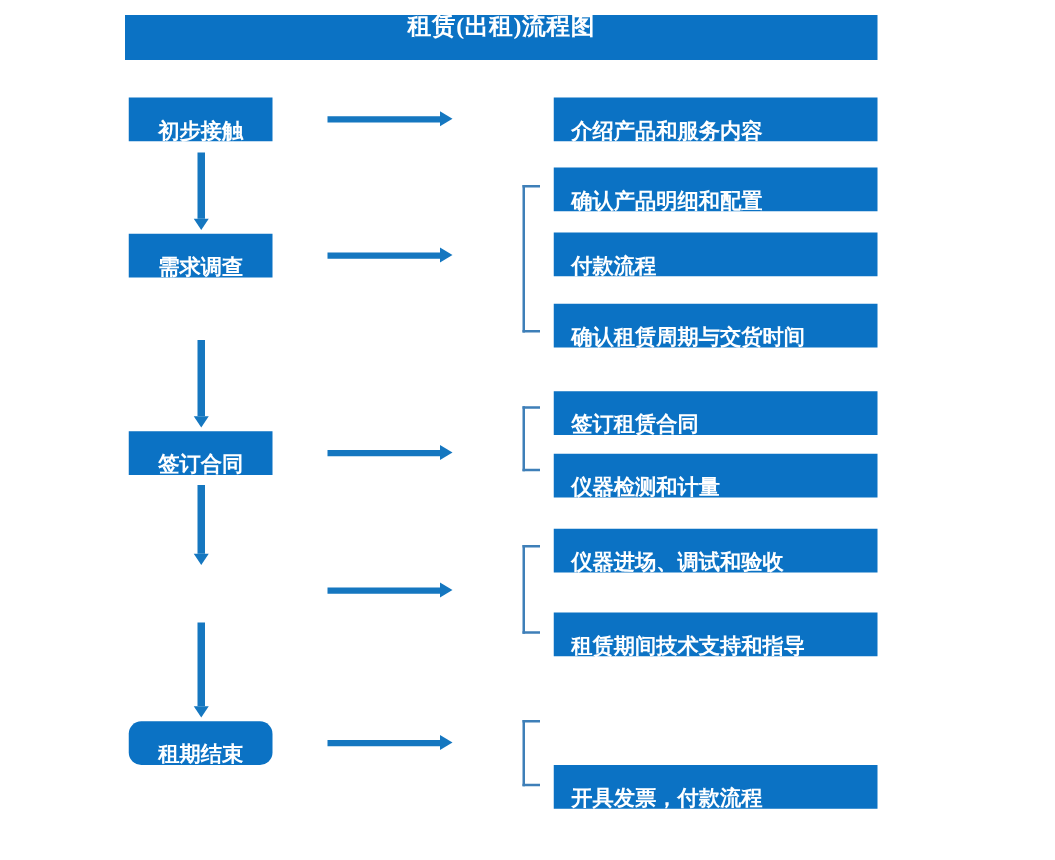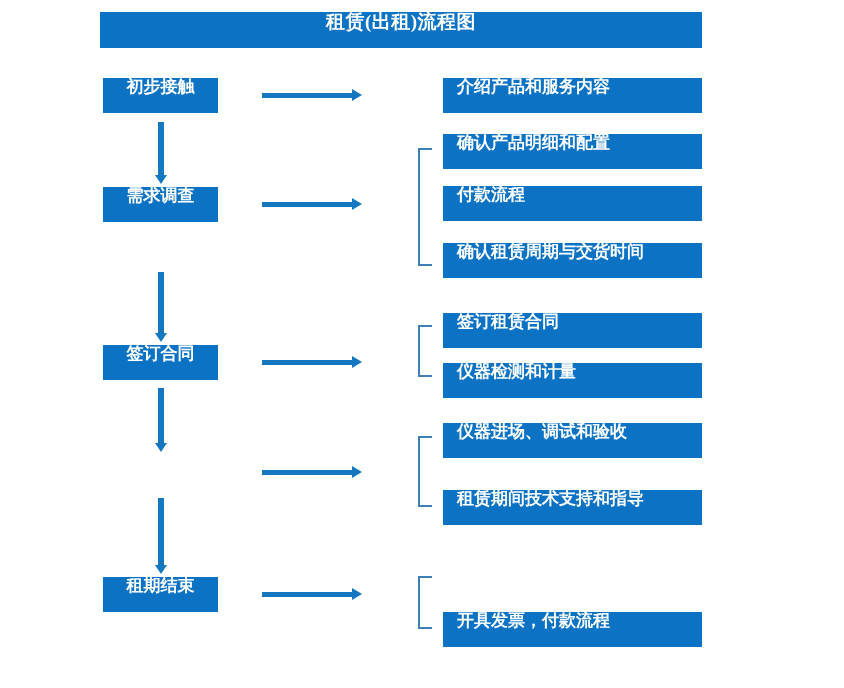--- a/index.html
+++ b/index.html
@@ -37,21 +37,21 @@
     letter-spacing: 0.5px;
     line-height: 1;
   }
 
   
   .node {
     position: absolute;
     background: #0b72c4;
     height: 35px;
     display: flex;
-    align-items: flex-start;
+    align-items: flex-end;
     box-sizing: border-box;
   }
   .node .node-label {
     color: #ffffff;
     font-size: 17px;
     font-weight: bold;
     line-height: 1;
     white-space: nowrap;
   }
   .node.stage {
@@ -137,21 +137,21 @@
 
   <div class="node stage" style="top:78px;">
     <span class="node-label">初步接触</span>
   </div>
   <div class="node stage" style="top:187px;">
     <span class="node-label">需求调查</span>
   </div>
   <div class="node stage" style="top:345px;">
     <span class="node-label">签订合同</span>
   </div>
-  <div class="node stage" style="top:577px;">
+  <div class="node stage" style="top:577px;border-radius:10px;">
     <span class="node-label">租期结束</span>
   </div>
 
   <div class="v-arrow" style="top:122px; height:62px;">
     <div class="shaft" style="height:53px;"></div>
     <div class="head" style="top:53px;"></div>
   </div>
   <div class="v-arrow" style="top:272px; height:70px;">
     <div class="shaft" style="height:61px;"></div>
     <div class="head" style="top:61px;"></div>

